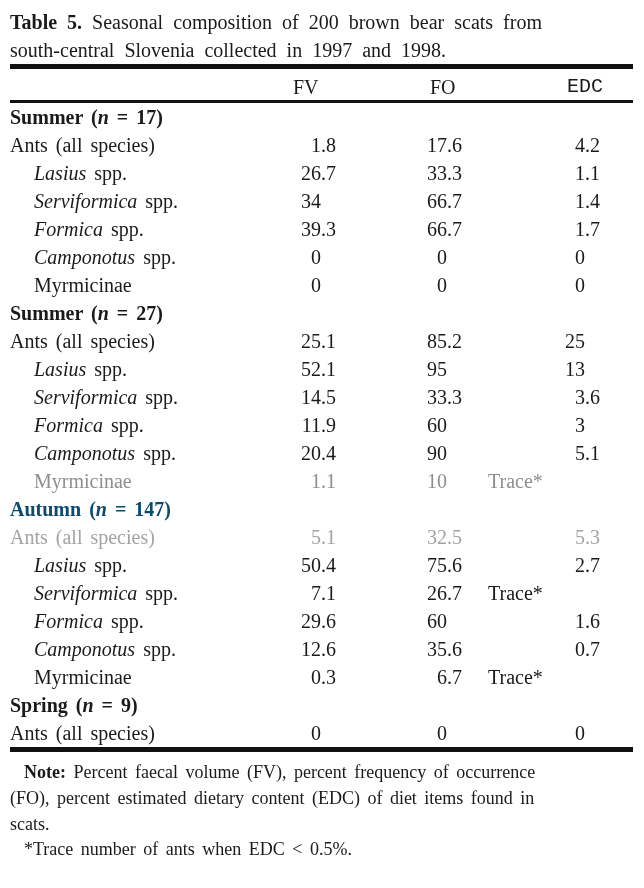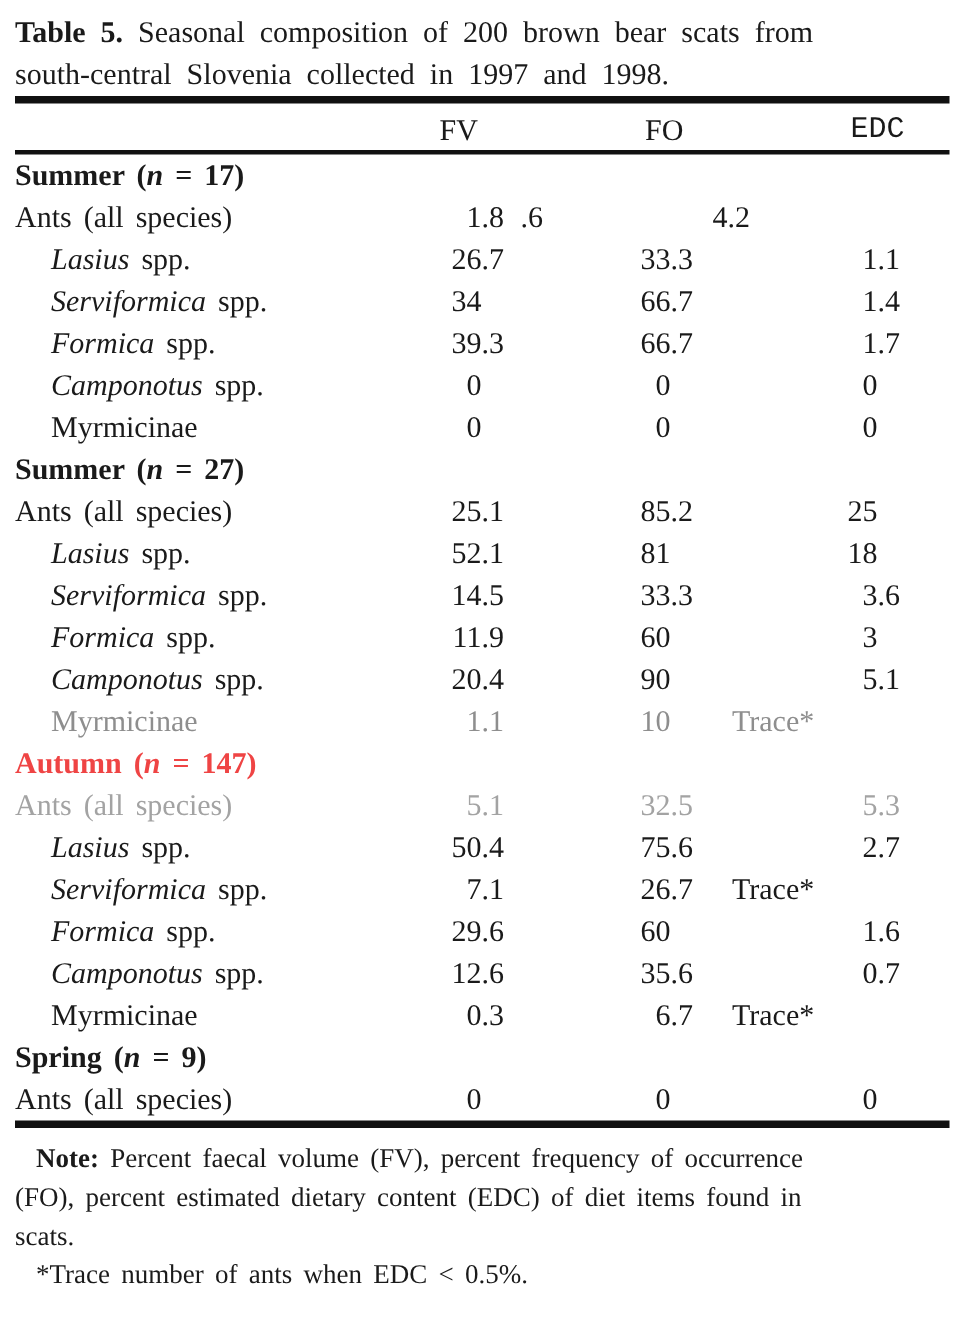--- a/index.html
+++ b/index.html
@@ -115,20 +115,21 @@
       <div class="row section">
         <div class="lbl"><span>Summer</span> (<i>n</i> = 17)</div>
       </div>
       <div class="row">
         <div class="lbl">Ants (all species)</div>
         <div class="cell fv">
           <span class="ip">1</span>
           <span class="fp">.8</span>
         </div>
         <div class="cell fo">
+          <span class="ip">17</span>
           <span class="fp">.6</span>
         </div>
         <div class="cell edc">
           <span class="ip">4</span>
           <span class="fp">.2</span>
         </div>
       </div>
       <div class="row">
         <div class="lbl ind"><i>Lasius</i> spp.</div>
         <div class="cell fv">
@@ -222,25 +223,25 @@
           <span class="fp"></span>
         </div>
       </div>
       <div class="row">
         <div class="lbl ind"><i>Lasius</i> spp.</div>
         <div class="cell fv">
           <span class="ip">52</span>
           <span class="fp">.1</span>
         </div>
         <div class="cell fo">
-          <span class="ip">81</span>
-          <span class="fp"></span>
-        </div>
-        <div class="cell edc">
-          <span class="ip">18</span>
+          <span class="ip">95</span>
+          <span class="fp"></span>
+        </div>
+        <div class="cell edc">
+          <span class="ip">13</span>
           <span class="fp"></span>
         </div>
       </div>
       <div class="row">
         <div class="lbl ind"><i>Serviformica</i> spp.</div>
         <div class="cell fv">
           <span class="ip">14</span>
           <span class="fp">.5</span>
         </div>
         <div class="cell fo">
@@ -289,21 +290,21 @@
           <span class="fp">.1</span>
         </div>
         <div class="cell fo">
           <span class="ip">10</span>
           <span class="fp"></span>
         </div>
         <div class="cell edc">
           <span class="trace">Trace*</span>
         </div>
       </div>
-      <div class="row section" style="color: #ef4444; font-family: Liberation Serif, serif;">
+      <div class="row section" style="color: #0c4a6e; font-family: Liberation Serif, serif;">
         <div class="lbl"><span>Autumn</span> (<i>n</i> = 147)</div>
       </div>
       <div class="row" style="color: rgb(163, 163, 163);">
         <div class="lbl">Ants (all species)</div>
         <div class="cell fv">
           <span class="ip">5</span>
           <span class="fp">.1</span>
         </div>
         <div class="cell fo">
           <span class="ip">32</span>

